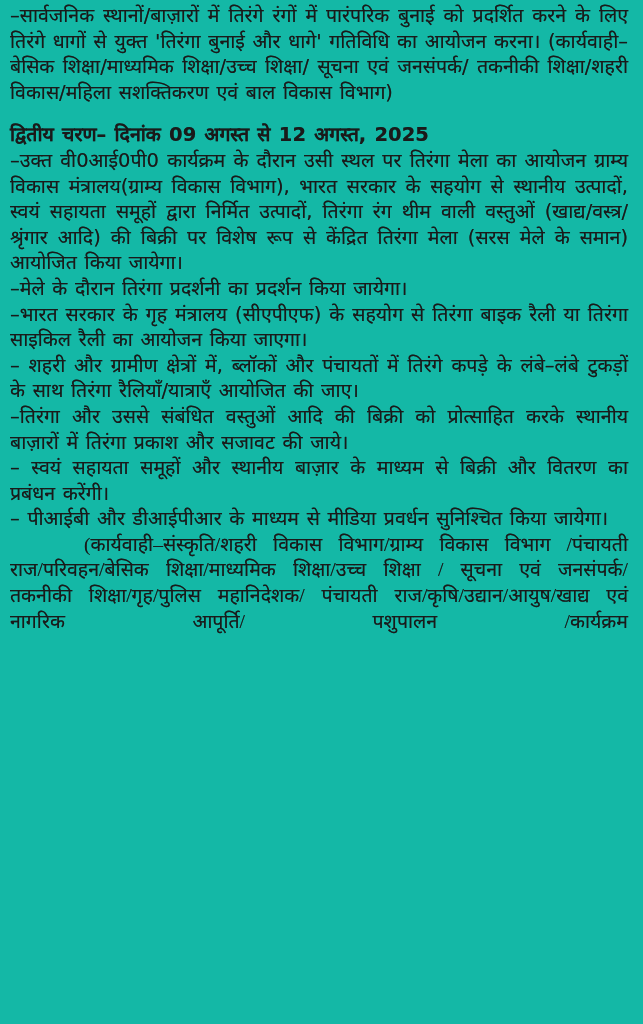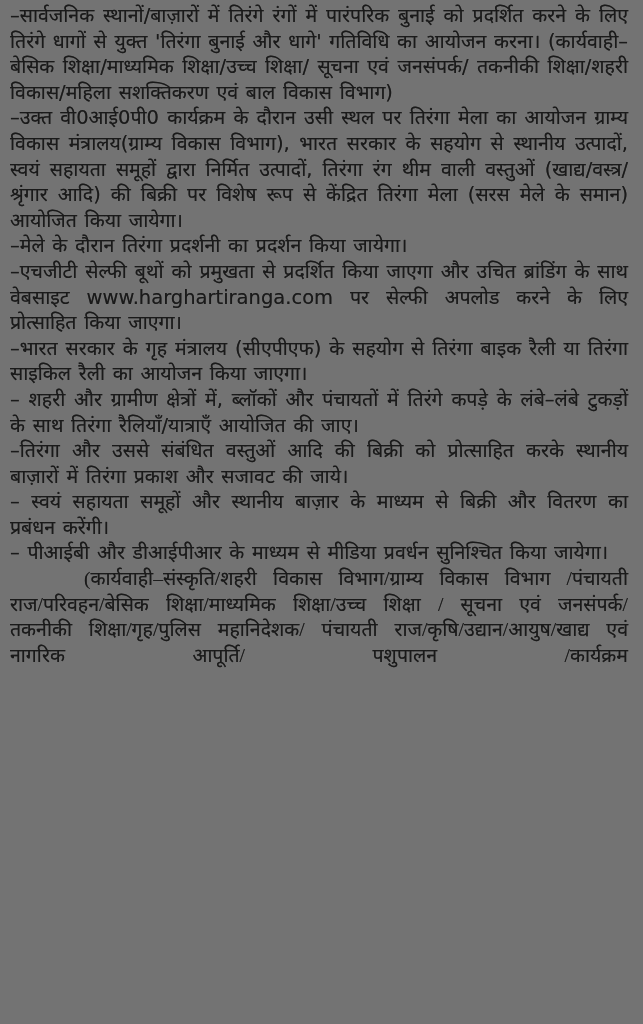--- a/index.html
+++ b/index.html
@@ -10,21 +10,21 @@
   body {
     width: 643px;
     height: 1024px;
     overflow: hidden;
   }
   .page {
     box-sizing: border-box;
     width: 643px;
     height: 1024px;
     padding: 3px 15px 0 10px;
-    background: #737373;
+    background: #14b8a6;
     font-family: "DejaVu Sans", "Liberation Sans", sans-serif;
     font-size: 19.5px;
     line-height: 25.6px;
     color: #1a1a1a;
     text-align: justify;
     word-spacing: 1.5px;
     text-shadow: 0 0 0.5px rgba(20,20,20,0.55);
   }
   .page p {
     margin: 0;
@@ -38,22 +38,22 @@
     text-align-last: justify;
     word-spacing: 6px;
     font-family: Liberation Serif, serif;
   }
 </style>
 </head>
 <body>
 
 <div class="page">
   <p>–सार्वजनिक स्थानों/बाज़ारों में तिरंगे रंगों में पारंपरिक बुनाई को प्रदर्शित करने के लिए तिरंगे धागों से युक्त 'तिरंगा बुनाई और धागे' गतिविधि का आयोजन करना। (कार्यवाही–बेसिक शिक्षा/माध्यमिक शिक्षा/उच्च शिक्षा/ सूचना एवं जनसंपर्क/ तकनीकी शिक्षा/शहरी विकास/महिला सशक्तिकरण एवं बाल विकास विभाग)</p>
+  <p class="heading">द्वितीय चरण– दिनांक 09 अगस्त से 12 अगस्त, 2025</p>
   <p>–उक्त वी0आई0पी0 कार्यक्रम के दौरान उसी स्थल पर तिरंगा मेला का आयोजन ग्राम्य विकास मंत्रालय(ग्राम्य विकास विभाग), भारत सरकार के सहयोग से स्थानीय उत्पादों, स्वयं सहायता समूहों द्वारा निर्मित उत्पादों, तिरंगा रंग थीम वाली वस्तुओं (खाद्य/वस्त्र/श्रृंगार आदि) की बिक्री पर विशेष रूप से केंद्रित तिरंगा मेला (सरस मेले के समान) आयोजित किया जायेगा।</p>
   <p>–मेले के दौरान तिरंगा प्रदर्शनी का प्रदर्शन किया जायेगा।</p>
-  <p>–एचजीटी सेल्फी बूथों को प्रमुखता से प्रदर्शित किया जाएगा और उचित ब्रांडिंग के साथ  वेबसाइट www.harghartiranga.com पर सेल्फी अपलोड करने के लिए प्रोत्साहित किया जाएगा।</p>
   <p>–भारत सरकार के गृह मंत्रालय (सीएपीएफ) के सहयोग से तिरंगा बाइक रैली या तिरंगा साइकिल रैली का आयोजन किया जाएगा।</p>
   <p>– शहरी और ग्रामीण क्षेत्रों में, ब्लॉकों और पंचायतों में तिरंगे कपड़े के लंबे–लंबे टुकड़ों के साथ तिरंगा रैलियाँ/यात्राएँ आयोजित की जाए।</p>
   <p>–तिरंगा और उससे संबंधित वस्तुओं आदि की बिक्री को प्रोत्साहित करके स्थानीय बाज़ारों में तिरंगा प्रकाश और सजावट की जाये।</p>
   <p>– स्वयं सहायता समूहों और स्थानीय बाज़ार के माध्यम से बिक्री और वितरण का प्रबंधन करेंगी।</p>
   <p>– पीआईबी और डीआईपीआर के माध्यम से मीडिया प्रवर्धन सुनिश्चित किया जायेगा।</p>
   <p class="indented">(कार्यवाही–संस्कृति/शहरी विकास विभाग/ग्राम्य विकास विभाग /पंचायती राज/परिवहन/बेसिक शिक्षा/माध्यमिक शिक्षा/उच्च शिक्षा / सूचना एवं जनसंपर्क/तकनीकी शिक्षा/गृह/पुलिस महानिदेशक/ पंचायती राज/कृषि/उद्यान/आयुष/खाद्य एवं नागरिक आपूर्ति/ पशुपालन /कार्यक्रम</p>
 </div>
 
 </body></html>

